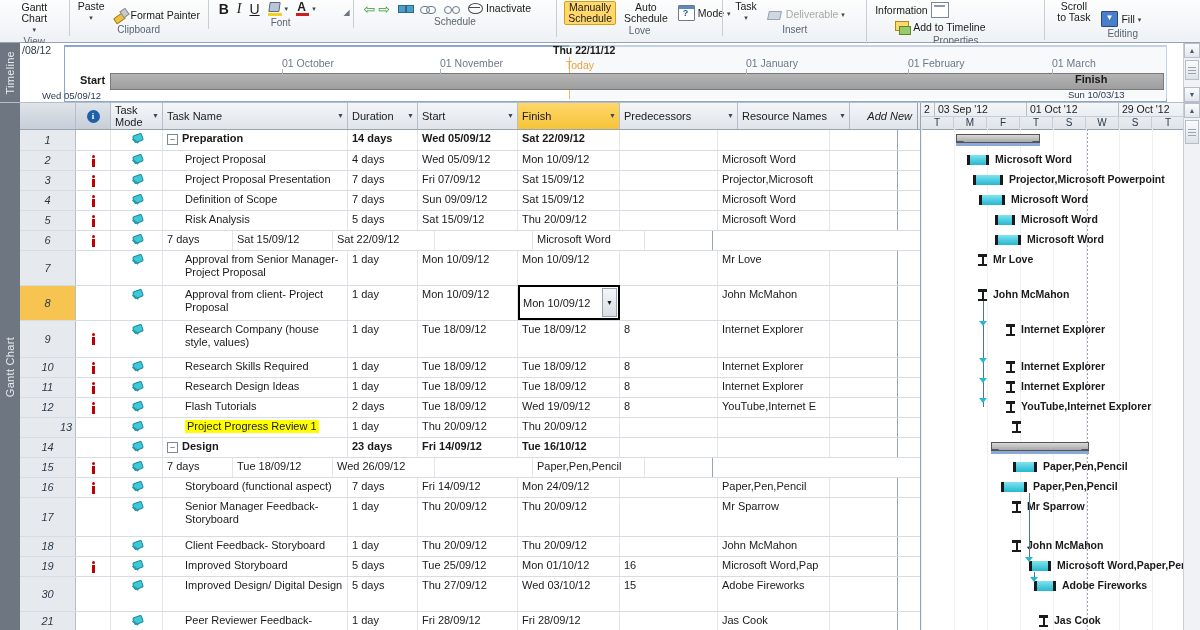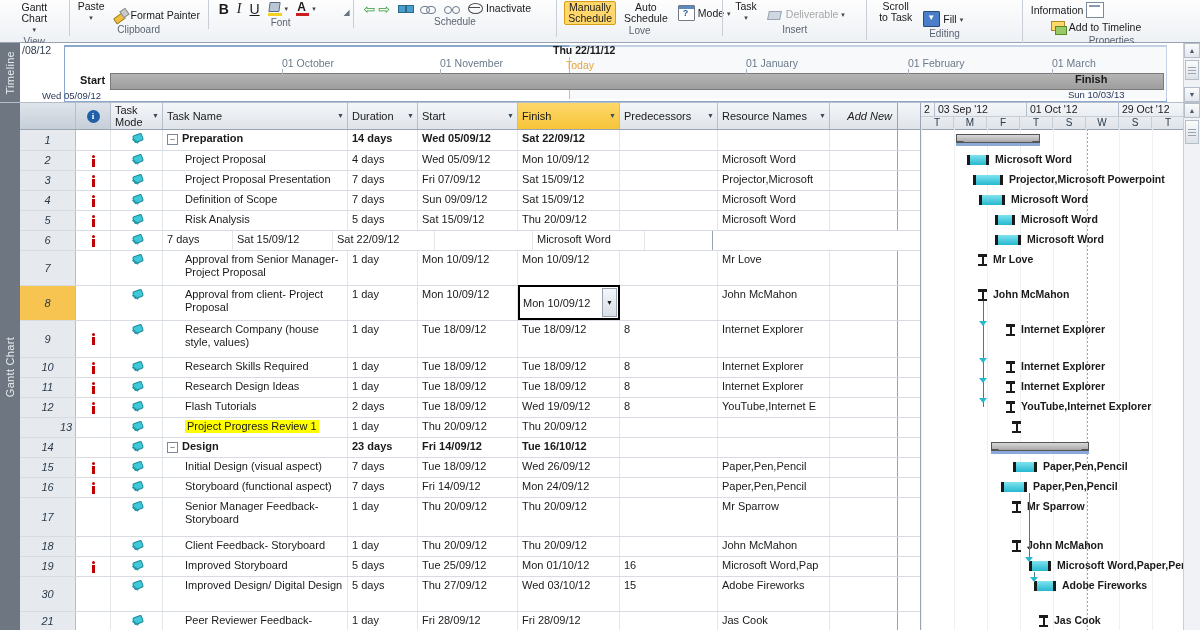--- a/index.html
+++ b/index.html
@@ -108,21 +108,21 @@
   .gh.idx{background:linear-gradient(#dfe4ea,#c6ced8);}
   .gh.addnew{font-style:italic;justify-content:flex-end;padding-right:5px;}
 
   .c-idx{width:56px;}
   .c-ind{width:35px;justify-content:center;padding-left:0;}
   .c-mode{width:52px;}
   .c-name{width:185px;}
   .c-dur{width:70px;}
   .c-start{width:100px;}
   .c-fin{width:102px;}
-  .c-pred{width:98px;}
+  .c-pred{width:118px;}
   .c-res{width:112px;}
   .c-add{width:68px;border-right:1px solid #9aa4b0;}
 
   .gbody{position:relative;}
   .grow{display:flex;border-bottom:1px solid #d7dce2;box-sizing:border-box;}
   .gc{border-right:1px solid #e2e6eb;box-sizing:border-box;padding:2px 4px;
       font-size:11px;line-height:13px;overflow:hidden;display:flex;}
   .gc.idx{background:#e6eaef;border-right:1px solid #b6bfc9;justify-content:center;
           align-items:center;font-style:italic;color:#2a3a4a;}
   .gc.idx.sel{background:#f8c451;}
@@ -298,50 +298,50 @@
           <span class="ic ic-deliv">
               <span class="d1"></span>
             </span>
           <span>Deliverable</span>
           <span class="caret">▾</span>
         </div>
       </div>
       <div class="rgtitle">Insert</div>
     </div>
 
-    <div class="rgroup" style="width:150px">
-      <div class="rgbody" style="gap:5px;padding-left:4px;align-items:flex-start">
-        <div class="bigbtn" style="padding-top:0">
-          <span style="white-space:pre-line">Scroll
-to Task</span>
-        </div>
-        <div class="smbtn" style="margin-top:9px">
-          <span class="ic ic-filldown"></span>
-          <span>Fill</span>
-          <span class="caret">▾</span>
-        </div>
-      </div>
-      <div class="rgtitle">Editing</div>
-    </div>
-
     <div class="rgroup" style="width:173px">
       <div class="rgbody" style="flex-direction:column;gap:0;padding-left:2px">
         <div class="smbtn">
           <span>Information</span>
           <span class="ic ic-info"></span>
         </div>
         <div class="smbtn" style="padding-left:22px">
           <span class="ic ic-timeline">
               <span class="t"></span>
               <span class="g"></span>
             </span>
           <span>Add to Timeline</span>
         </div>
       </div>
       <div class="rgtitle">Properties</div>
+    </div>
+
+    <div class="rgroup" style="width:150px">
+      <div class="rgbody" style="gap:5px;padding-left:4px;align-items:flex-start">
+        <div class="bigbtn" style="padding-top:0">
+          <span style="white-space:pre-line">Scroll
+to Task</span>
+        </div>
+        <div class="smbtn" style="margin-top:9px">
+          <span class="ic ic-filldown"></span>
+          <span>Fill</span>
+          <span class="caret">▾</span>
+        </div>
+      </div>
+      <div class="rgtitle">Editing</div>
     </div>
 
     <div style="flex:1"></div>
   </div>
 
   <div class="tlwrap">
     <div class="vtab">
       <span>Timeline</span>
     </div>
     <div class="tlbody" id="tlbody">
@@ -663,23 +663,20 @@
             <div class="gc num" style="width: 112px;"></div>
             <div class="gc add" style="width: 68px;"></div>
           </div>
           <div class="grow" style="height: 20px;">
             <div class="gc idx" style="width: 56px;">15</div>
             <div class="gc ind" style="width: 35px;">
               <span class="warn"></span>
             </div>
             <div class="gc mode" style="width: 52px;">
               <span class="pin"></span>
-            </div>
-            <div class="gc namecell" style="width: 185px;">
-              <div class="indent1"><span class="nmtxt">Initial Design (visual aspect)</span></div>
             </div>
             <div class="gc num" style="width: 70px;">7 days</div>
             <div class="gc num" style="width: 100px;">Tue 18/09/12</div>
             <div class="gc num" style="width: 102px;">Wed 26/09/12</div>
             <div class="gc num" style="width: 98px;"></div>
             <div class="gc num" style="width: 112px;">Paper,Pen,Pencil</div>
             <div class="gc add" style="width: 68px;"></div>
           </div>
           <div class="grow" style="height: 20px;">
             <div class="gc idx" style="width: 56px;">16</div>

